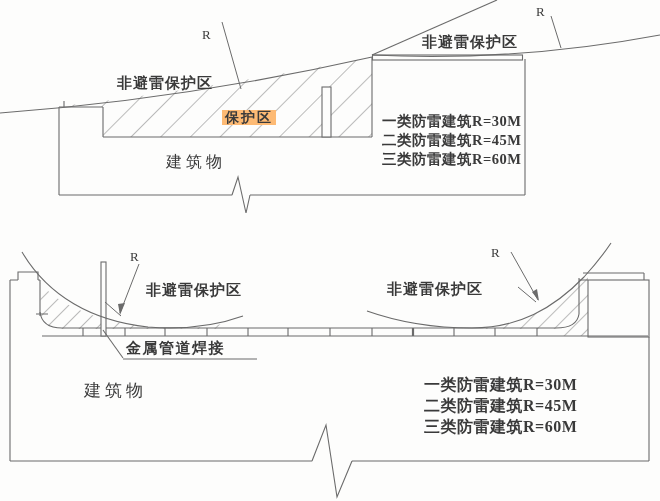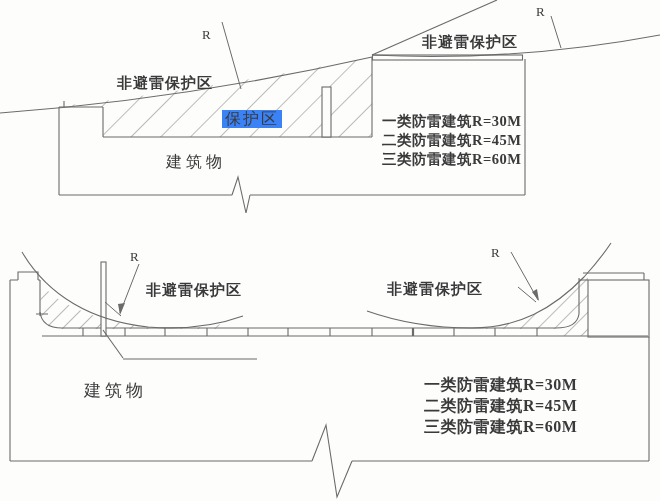--- a/index.html
+++ b/index.html
@@ -14,22 +14,22 @@
   .lbl{
     position:absolute;
     color:#3a3a3a;
     white-space:nowrap;
     line-height:1.1;
     user-select:none;
   }
   .zone{font-size:15px;letter-spacing:1px;font-weight:bold;}
   .r-lab{font-size:13px;letter-spacing:0;}
   .prot{
-    font-size:16px;letter-spacing:2px;font-weight:normal;
-    background:#3b82f6;padding:0 3px;
+    font-size:14px;letter-spacing:2px;font-weight:bold;
+    background:#fdba74;padding:0 3px;
   }
   .bld{font-size:16px;letter-spacing:4px;font-weight:normal;}
   .classes{font-size:14.5px;font-weight:bold;letter-spacing:0.5px;}
   .classes div{line-height:19px;}
   .classes-b{font-size:16px;font-weight:bold;letter-spacing:0.5px;}
   .classes-b div{line-height:21px;}
   .weld{font-size:15px;letter-spacing:1.5px;font-weight:bold;}
 </style>
 </head>
 <body>
@@ -129,20 +129,21 @@
   <div class="lbl classes" style="left:382px;top:112px;">
     <div>一类防雷建筑R=30M</div>
     <div>二类防雷建筑R=45M</div>
     <div>三类防雷建筑R=60M</div>
   </div>
 
   <div class="lbl r-lab" style="left:130px;top:250px;">R</div>
   <div class="lbl r-lab" style="left:491px;top:246px;">R</div>
   <div class="lbl zone" style="left:146px;top:282px;">非避雷保护区</div>
   <div class="lbl zone" style="left:387px;top:281px;">非避雷保护区</div>
+  <div class="lbl weld" style="left:126px;top:340px;">金属管道焊接</div>
   <div class="lbl bld" style="left:84px;top:382px;font-size:17px;">建筑物</div>
   <div class="lbl classes-b" style="left:424px;top:374px;">
     <div>一类防雷建筑R=30M</div>
     <div>二类防雷建筑R=45M</div>
     <div>三类防雷建筑R=60M</div>
   </div>
 
 </div>
 
 </body></html>

